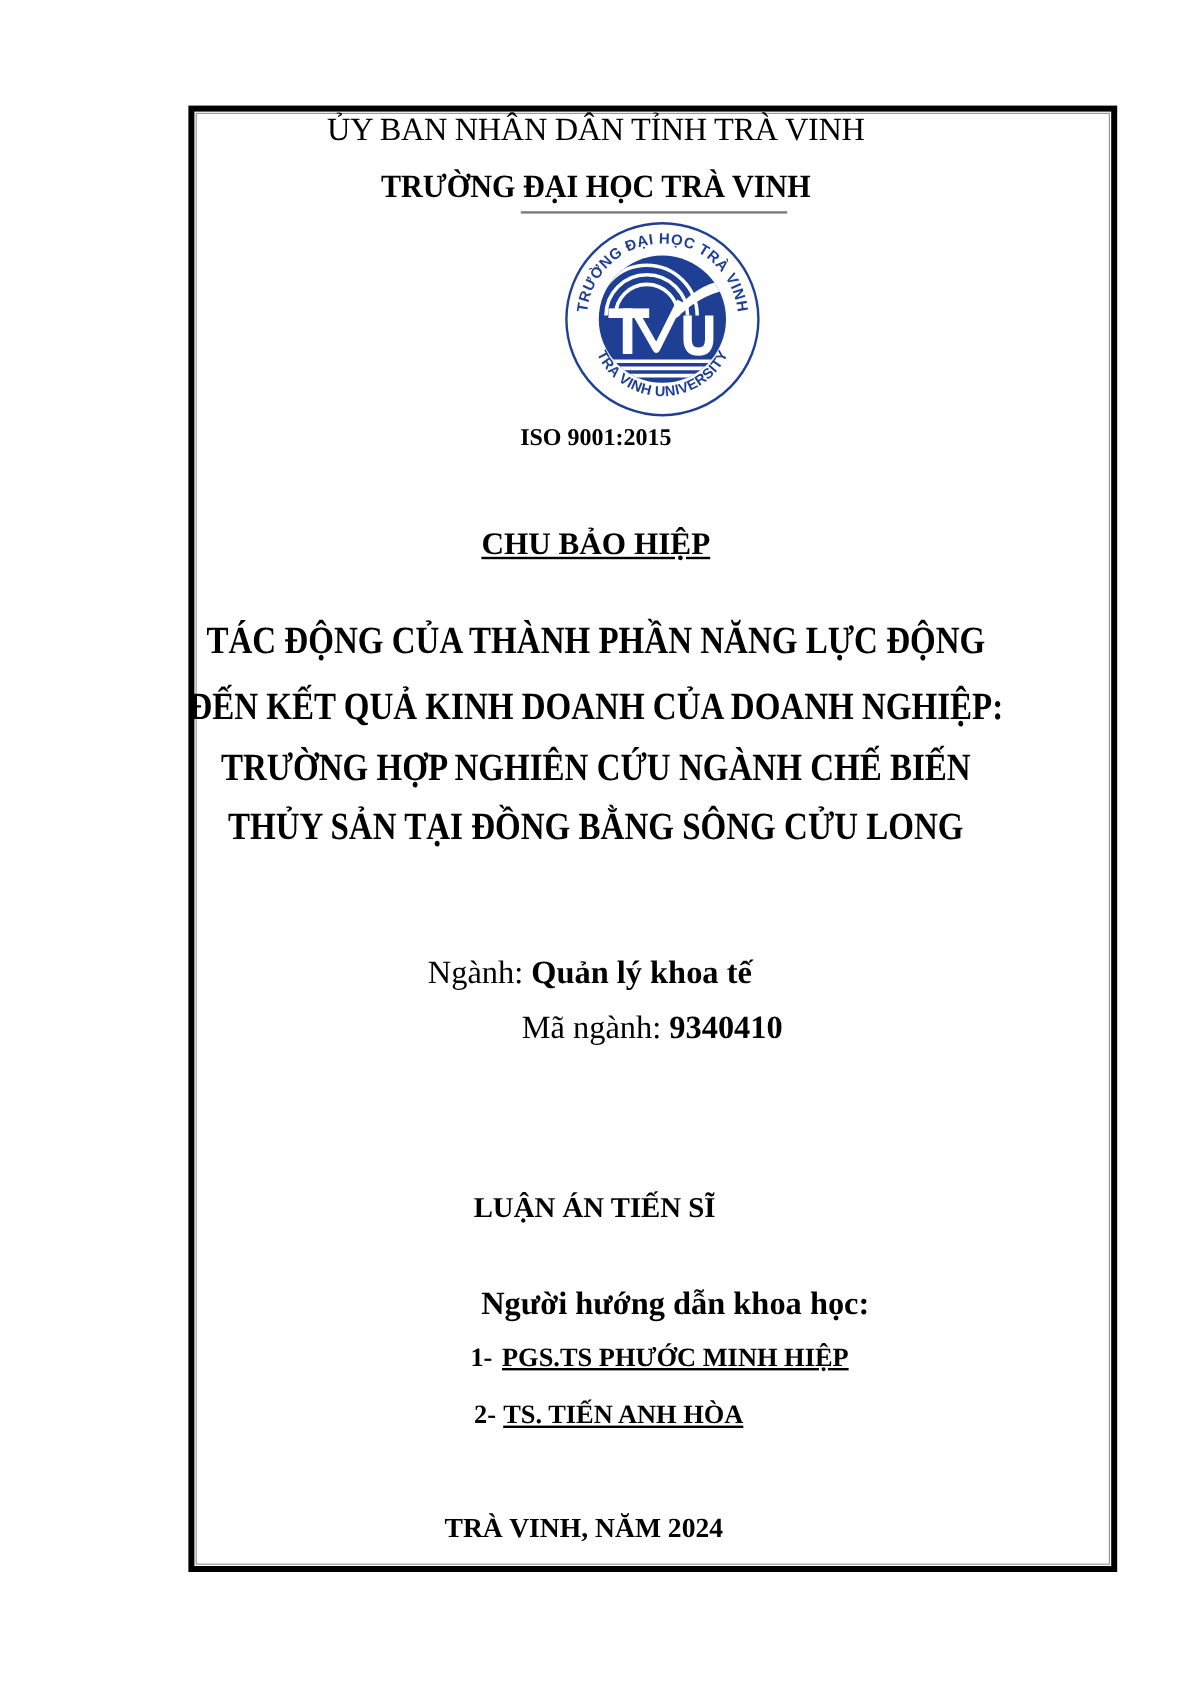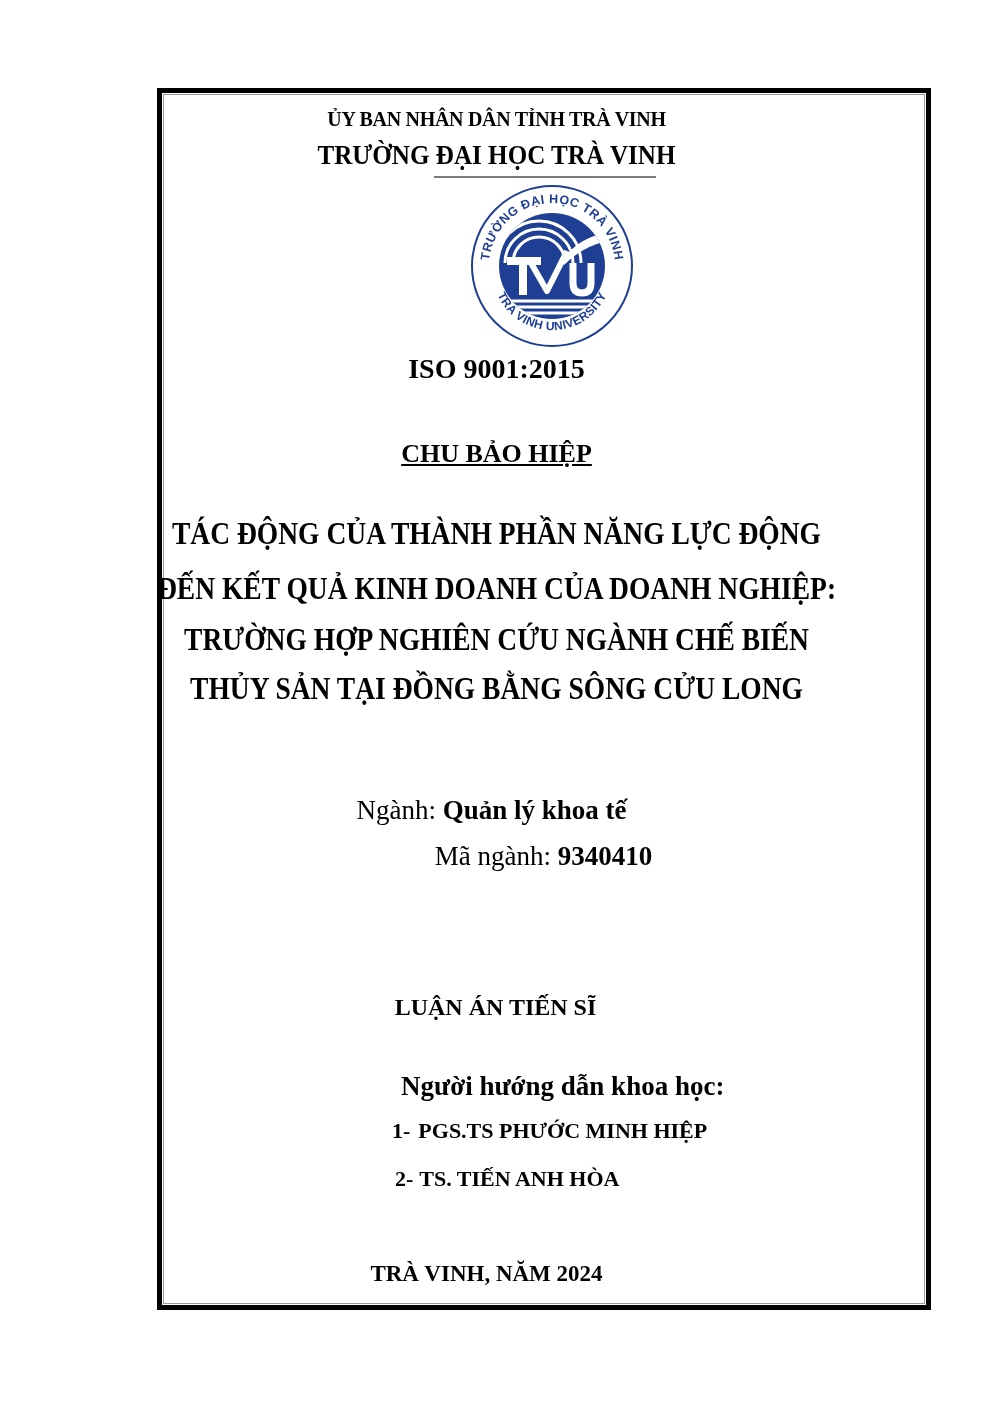--- a/index.html
+++ b/index.html
@@ -37,38 +37,38 @@
     .line {
       position: absolute;
       left: 0;
       width: 993px;
       text-align: center;
       white-space: nowrap;
       line-height: 1;
     }
     .reg { font-weight: normal; }
     .b { font-weight: bold; }
-    .t1 { top: 109px; font-size: 20px; letter-spacing: -0.3px; font-weight: bold; }
+    .t1 { top: 95px; font-size: 27px; letter-spacing: -0.3px; }
     .t2 { top: 142px; font-size: 27px; transform: scaleX(0.93); }
     .sep {
       position: absolute;
       left: 434px;
       top: 176px;
       width: 222px;
       height: 1.5px;
       background: #7a7a7a;
     }
     .logo {
       position: absolute;
       left: 469px;
       top: 183px;
       width: 166px;
       height: 166px;
     }
-    .iso { top: 355px; font-size: 28px; }
+    .iso { top: 355px; font-size: 20px; }
     .author { top: 441px; font-size: 26px; text-decoration: underline; }
     .title {
       font-size: 32px;
       font-weight: bold;
       transform: scaleX(0.86);
       transform-origin: center;
     }
     .title1 { top: 517px; }
     .title2 { top: 572px; }
     .title3 { top: 623px; }
@@ -85,20 +85,21 @@
       white-space: nowrap;
       line-height: 1;
       margin-left: 16px;
     }
     .adv {
       position: absolute;
       font-size: 22px;
       font-weight: bold;
       white-space: nowrap;
       line-height: 1;
+      text-decoration: underline;
     }
     .adv1 { left: 392px; top: 1120px; }
     .adv2 { left: 395px; top: 1168px; }
     .adv .num { display: inline-block; margin-right: 8px; }
     .adv2 .num { margin-right: 6px; }
     .place { top: 1262px; font-size: 23px; left: -10px; }
   </style>
 </head>
 <body>
 

